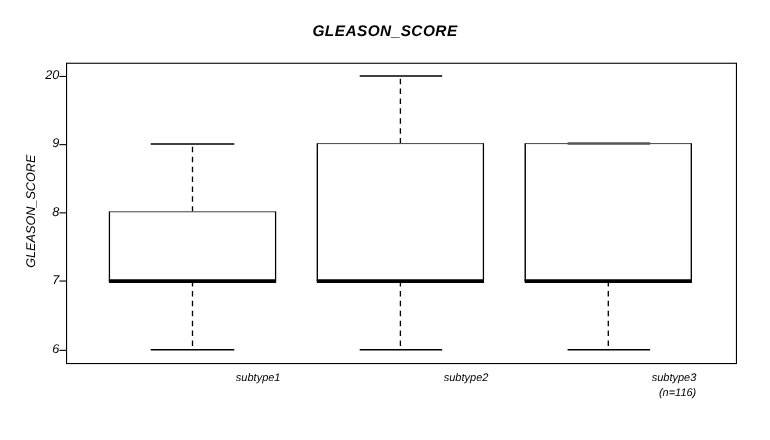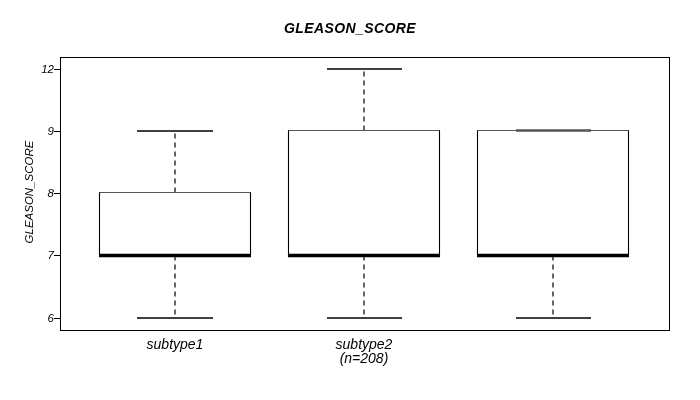--- a/index.html
+++ b/index.html
@@ -65,22 +65,22 @@
     width: 26px;
     text-align: right;
     font-size: 11.5px;
     color: #000;
     line-height: 12px;
   }
 
   .xtick-label {
     position: absolute;
     width: 160px;
-    text-align: center;
-    font-size: 14px;
+    text-align: right;
+    font-size: 10px;
     color: #000;
     line-height: 14px;
   }
   .xtick-label .l2 { display: block; }
 
   svg.plot-svg {
     position: absolute;
     left: 0;
     top: 0;
     width: 700px;
@@ -94,21 +94,21 @@
 <div id="plot-root">
 
   <div class="chart-title">GLEASON_SCORE</div>
 
   <div class="y-axis-title">GLEASON_SCORE</div>
 
   <div class="ytick-label" style="left:28px; top:312px;">6</div>
   <div class="ytick-label" style="left:28px; top:249px;">7</div>
   <div class="ytick-label" style="left:28px; top:187px;">8</div>
   <div class="ytick-label" style="left:28px; top:125px;">9</div>
-  <div class="ytick-label" style="left:28px; top:63px;">12</div>
+  <div class="ytick-label" style="left:28px; top:63px;">20</div>
 
   <svg class="plot-svg" viewBox="0 0 700 400">
 
     <rect x="60.5" y="57.5" width="609" height="273" fill="none" stroke="#000000" stroke-width="1"></rect>
 
     <g stroke="#000000" stroke-width="1">
       <line x1="54" y1="318.5" x2="60" y2="318.5"></line>
       <line x1="54" y1="255.5" x2="60" y2="255.5"></line>
       <line x1="54" y1="193.5" x2="60" y2="193.5"></line>
       <line x1="54" y1="131.5" x2="60" y2="131.5"></line>
@@ -155,18 +155,21 @@
     </g>
 
   </svg>
 
   <div class="xtick-label" style="left:95px; top:337px;">
     <span>subtype1</span>
   </div>
 
   <div class="xtick-label" style="left:284px; top:337px;">
     <span>subtype2</span>
-    <span class="l2">(n=208)</span>
   </div>
 
+  <div class="xtick-label" style="left:473px; top:337px;">
+    <span>subtype3</span>
+    <span class="l2">(n=116)</span>
+  </div>
 
 
 </div>
 
 </body></html>

